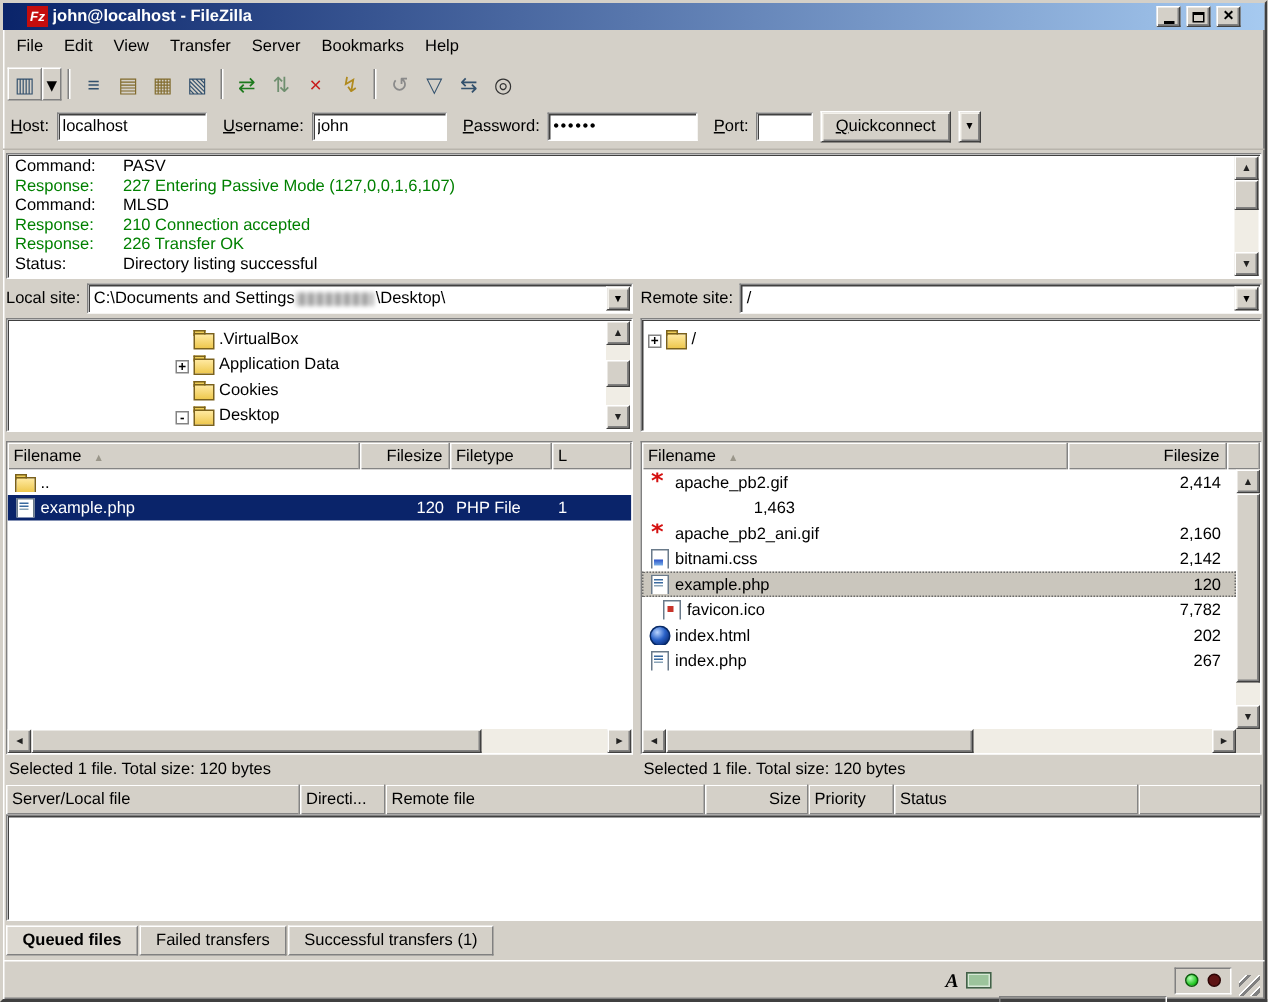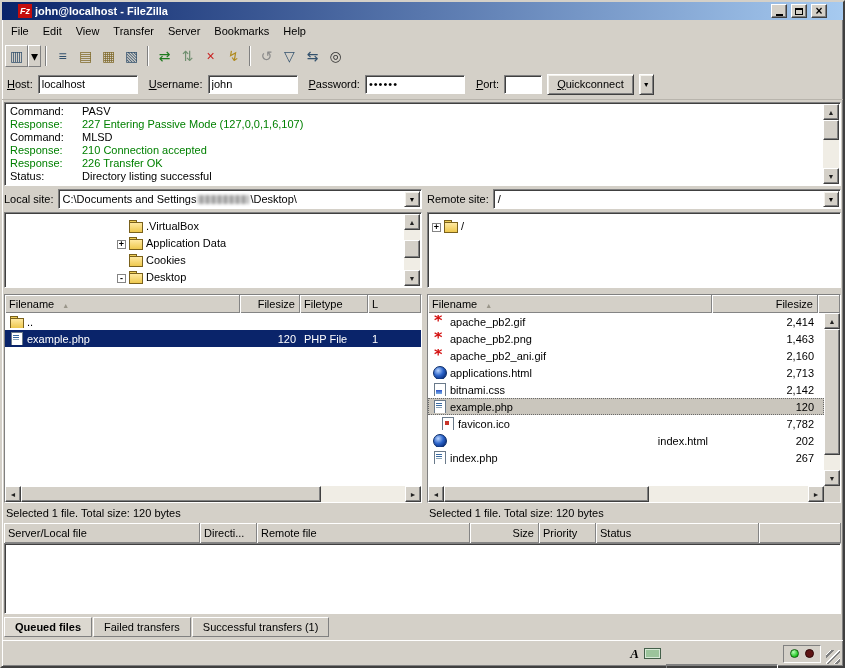--- a/index.html
+++ b/index.html
@@ -422,41 +422,29 @@
           <div class="rows" id="remote-files">
               <div class="frow">
                 <span class="fcell" style="width: 284px;">
                   <span class="fi fi-apache"></span>
                   <span class="fname">apache_pb2.gif</span>
                 </span>
                 <span class="fcell num" style="width: 106px;">2,414</span>
                 <span class="fcell ffill"></span>
               </div>
               <div class="frow">
-                <span class="fcell" style="width: 284px;">
-                  <span class="fi fi-apache"></span>
-                  <span class="fname">apache_pb2.png</span>
-                </span>
                 <span class="fcell num" style="width: 106px;">1,463</span>
                 <span class="fcell ffill"></span>
               </div>
               <div class="frow">
                 <span class="fcell" style="width: 284px;">
                   <span class="fi fi-apache"></span>
                   <span class="fname">apache_pb2_ani.gif</span>
                 </span>
                 <span class="fcell num" style="width: 106px;">2,160</span>
-                <span class="fcell ffill"></span>
-              </div>
-              <div class="frow">
-                <span class="fcell" style="width: 284px;">
-                  <span class="fi fi-html"></span>
-                  <span class="fname">applications.html</span>
-                </span>
-                <span class="fcell num" style="width: 106px;">2,713</span>
                 <span class="fcell ffill"></span>
               </div>
               <div class="frow">
                 <span class="fcell" style="width: 284px;">
                   <span class="fi fi-css fi-page"></span>
                   <span class="fname">bitnami.css</span>
                 </span>
                 <span class="fcell num" style="width: 106px;">2,142</span>
                 <span class="fcell ffill"></span>
               </div>
@@ -470,21 +458,21 @@
               </div>
               <div class="frow">
                 <span class="fcell" style="width: 284px; padding-left: 12px;">
                   <span class="fi fi-ico fi-page"></span>
                   <span class="fname">favicon.ico</span>
                 </span>
                 <span class="fcell num" style="width: 106px;">7,782</span>
                 <span class="fcell ffill"></span>
               </div>
               <div class="frow">
-                <span class="fcell" style="width: 284px; justify-content: space-between;">
+                <span class="fcell" style="width: 284px;">
                   <span class="fi fi-html"></span>
                   <span class="fname">index.html</span>
                 </span>
                 <span class="fcell num" style="width: 106px;">202</span>
                 <span class="fcell ffill"></span>
               </div>
               <div class="frow">
                 <span class="fcell" style="width: 284px;">
                   <span class="fi fi-php fi-page"></span>
                   <span class="fname">index.php</span>

